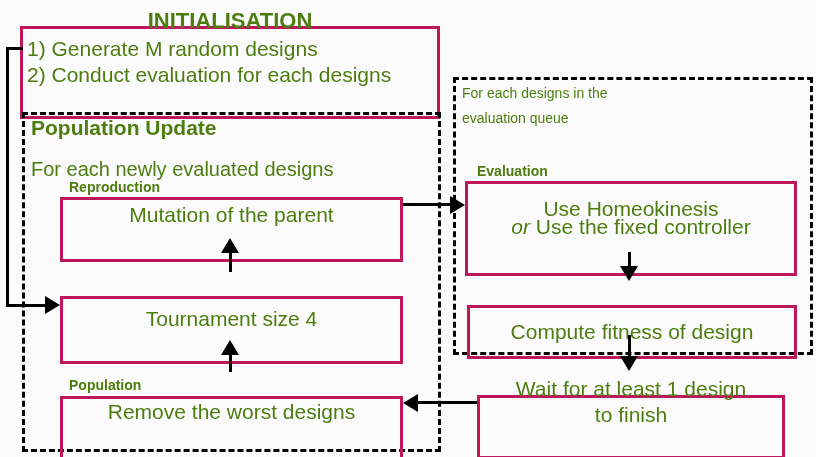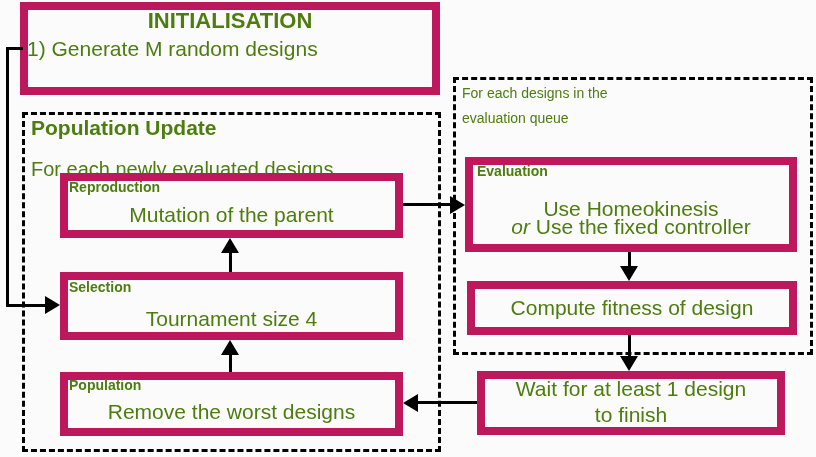--- a/index.html
+++ b/index.html
@@ -7,23 +7,24 @@
   #canvas {
     position: relative;
     width: 816px;
     height: 457px;
     background: #fbfbfb;
     overflow: hidden;
     color: #4d7c0f;
   }
   .box {
     position: absolute;
-    border: 8px solid #be185d;
+    border: 3px solid #be185d;
     box-sizing: border-box;
     background: transparent;
+    margin-top: 24px;
   }
   .dashed {
     position: absolute;
     border: 3px dashed #000;
     box-sizing: border-box;
     background: transparent;
   }
   .txt { position: absolute; white-space: nowrap; }
   .bold { font-weight: bold; }
   .center { text-align: center; }
@@ -41,38 +42,38 @@
   .flexcenter { display: flex; align-items: center; justify-content: center; }
 </style>
 </head>
 <body>
 
 <div id="canvas">
 
   <div class="box" style="left:20px; top:2px; width:420px; height:93px;"></div>
   <div class="txt bold t22 center" style="left:20px; top:8px; width:420px;">INITIALISATION</div>
   <div class="txt t21" style="left:27px; top:37px;text-align:center;">1) Generate M random designs</div>
+  <div class="txt t21" style="left:27px; top:63px;">2) Conduct evaluation for each designs</div>
 
   <div>
     <div class="shaft" style="left:6px; top:47px; width:17px; height:3px;"></div>
     <div class="shaft" style="left:6px; top:47px; width:3px; height:260px;"></div>
     <div class="shaft" style="left:6px; top:304px; width:41px; height:3px;"></div>
     <div class="head right" style="left:45px; top:296px;"></div>
   </div>
 
   <div class="dashed" style="left:22px; top:112px; width:419px; height:340px;"></div>
   <div class="txt bold t21" style="left:31px; top:116px;">Population Update</div>
   <div class="txt t20" style="left:31px; top:158px;">For each newly evaluated designs</div>
 
   <div class="box" style="left:60px; top:173px; width:343px; height:65px;"></div>
   <div class="txt bold t19" style="left:69px; top:179px;">Reproduction</div>
   <div class="txt t21 center" style="left:60px; top:203px; width:343px;">Mutation of the parent</div>
 
   <div class="box" style="left:60px; top:272px; width:343px; height:68px;"></div>
-  <div class="txt bold t19" style="left:69px; top:279px;">Selection</div>
   <div class="txt t21 center" style="left:60px; top:307px; width:343px;">Tournament size 4</div>
 
   <div class="box" style="left:60px; top:372px; width:343px; height:64px;"></div>
   <div class="txt bold t19" style="left:69px; top:377px;">Population</div>
   <div class="txt t21 center" style="left:60px; top:400px; width:343px;">Remove the worst designs</div>
 
   <div>
     <div class="shaft" style="left:229px; top:251px; width:3px; height:21px;"></div>
     <div class="head up" style="left:221px; top:238px;"></div>
   </div>

